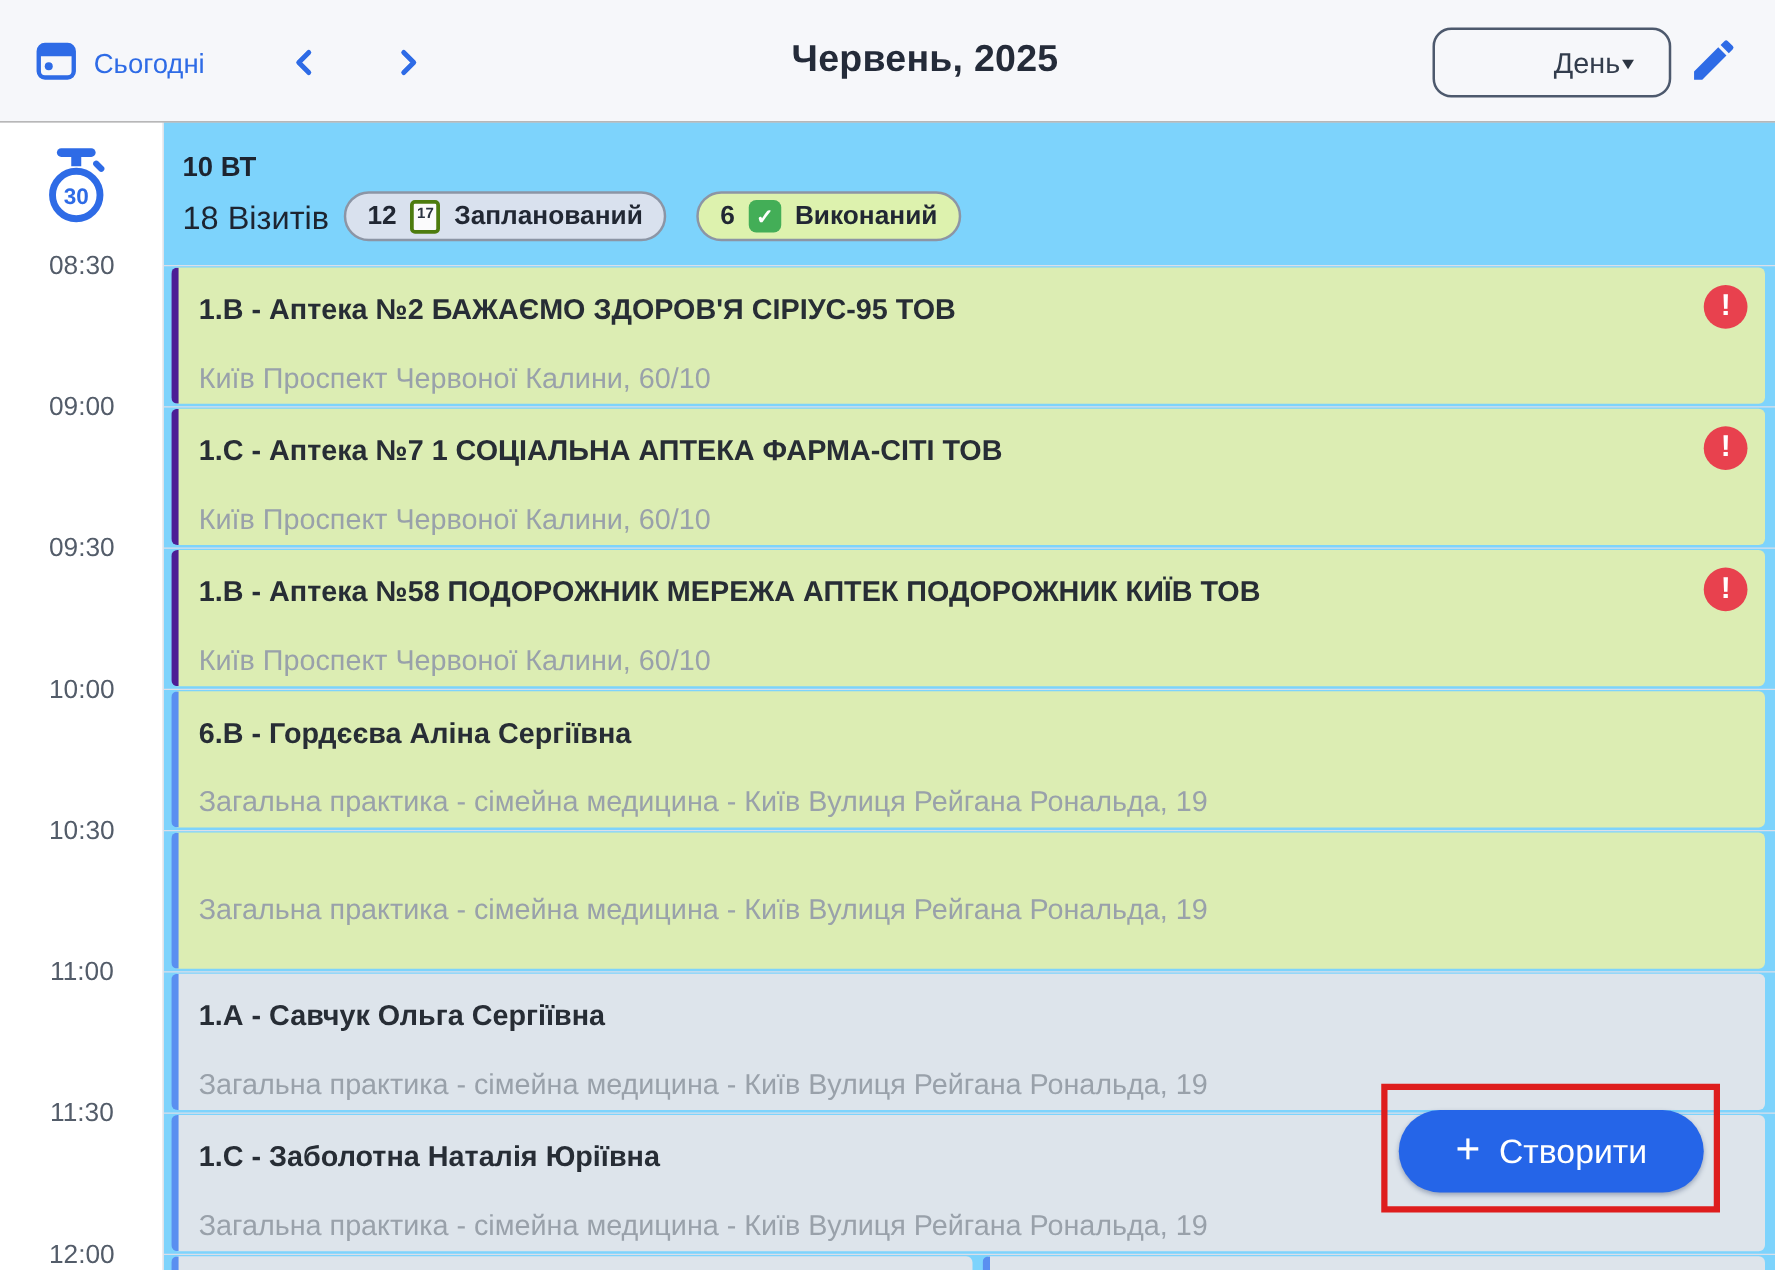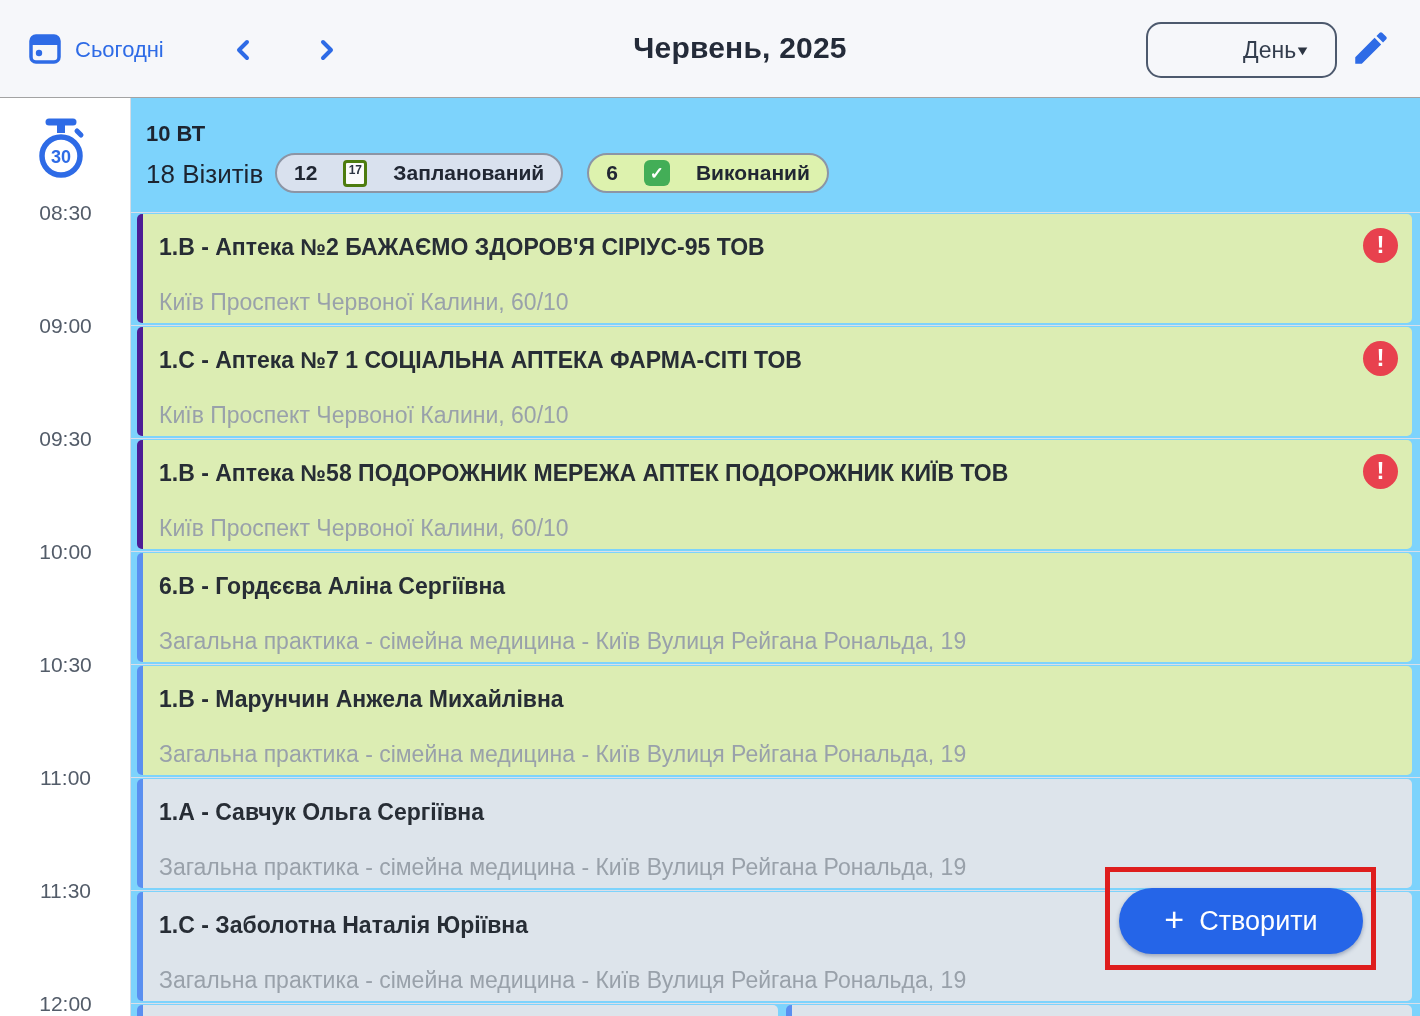--- a/index.html
+++ b/index.html
@@ -28,21 +28,21 @@
   .stopwatch{position:absolute;left:36px;top:21px;text-align:center;}
   .time{position:absolute;left:0;width:131px;text-align:center;font-size:21px;color:#535c69;}
 
   
   .content{position:absolute;left:131px;top:97px;width:1289px;height:919px;background:#7dd3fc;}
   .gridline{position:absolute;left:0;right:0;height:1px;background:#dadfe9;}
 
   .day-date{position:absolute;left:15px;top:24px;font-size:22px;font-weight:700;color:#1d2430;}
   .day-visits{position:absolute;left:15px;top:62px;font-size:26px;font-weight:500;color:#1d2430;}
   .badges{position:absolute;left:144px;top:56px;display:flex;gap:24px;}
-  .badge{display:flex;align-items:center;gap:26px;height:40px;box-sizing:border-box;
+  .badge{display:flex;align-items:center;gap:11px;height:40px;box-sizing:border-box;
        padding:11px 17px;border:2px solid #8c95a5;border-radius:21px;
        font-size:21px;font-weight:600;color:#212733;}
   .badge.planned{background:#d9e1ee;}
   .badge.done{background:#ddf2ae;}
   .mini-cal{width:24px;height:27px;border-radius:4px;background:#fbfbfc;border:3px solid #4d7c0f;overflow:hidden;box-sizing:border-box;}
   .mini-cal .band{height:10px;background:#3b7df2;}
   .mini-cal .num{font-size:12px;line-height:14px;font-weight:700;color:#2c3442;text-align:center;}
   .check-ico{width:26px;height:26px;border-radius:6px;background:#43ae57;color:#fff;
        font-size:17px;font-weight:700;display:flex;align-items:center;justify-content:center;}
 
@@ -186,21 +186,20 @@
       <div class="subtitle">Київ Проспект Червоної Калини, 60/10</div>
       <div class="alert">!</div>
     </div>
 
     <div class="card green blue" style="top:456px">
       <div class="title">6.В - Гордєєва Аліна Сергіївна</div>
       <div class="subtitle">Загальна практика - сімейна медицина - Київ Вулиця Рейгана Рональда, 19</div>
     </div>
 
     <div class="card green blue" style="top:569px">
-      <div class="title">1.В - Марунчин Анжела Михайлівна</div>
       <div class="subtitle">Загальна практика - сімейна медицина - Київ Вулиця Рейгана Рональда, 19</div>
     </div>
 
     <div class="card slate blue" style="top:682px">
       <div class="title">1.А - Савчук Ольга Сергіївна</div>
       <div class="subtitle">Загальна практика - сімейна медицина - Київ Вулиця Рейгана Рональда, 19</div>
     </div>
 
     <div class="card slate blue" style="top:795px">
       <div class="title">1.С - Заболотна Наталія Юріївна</div>

